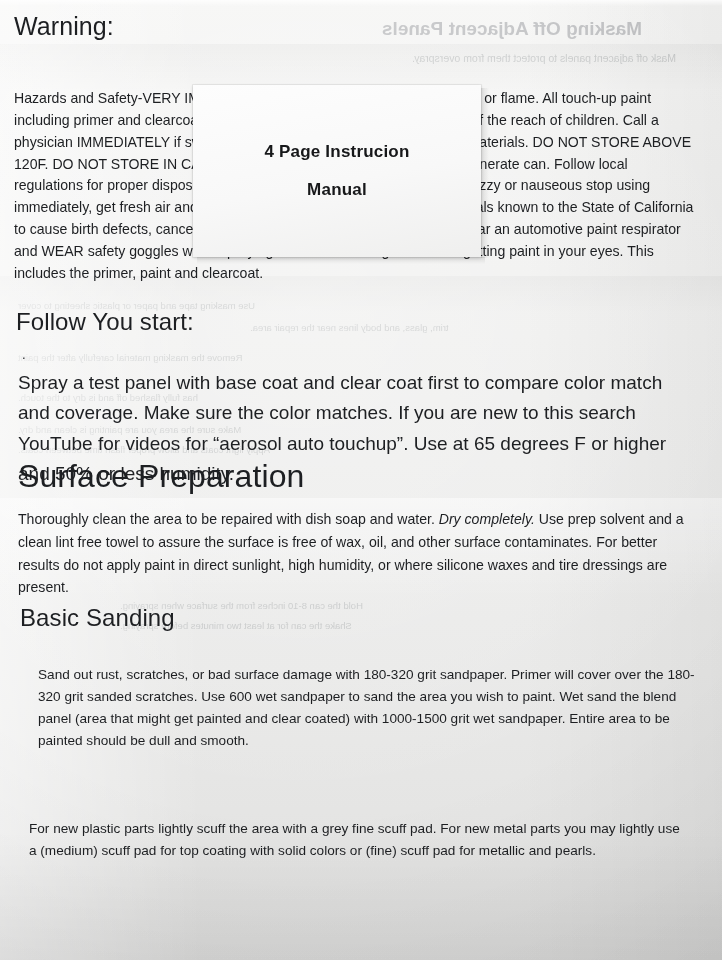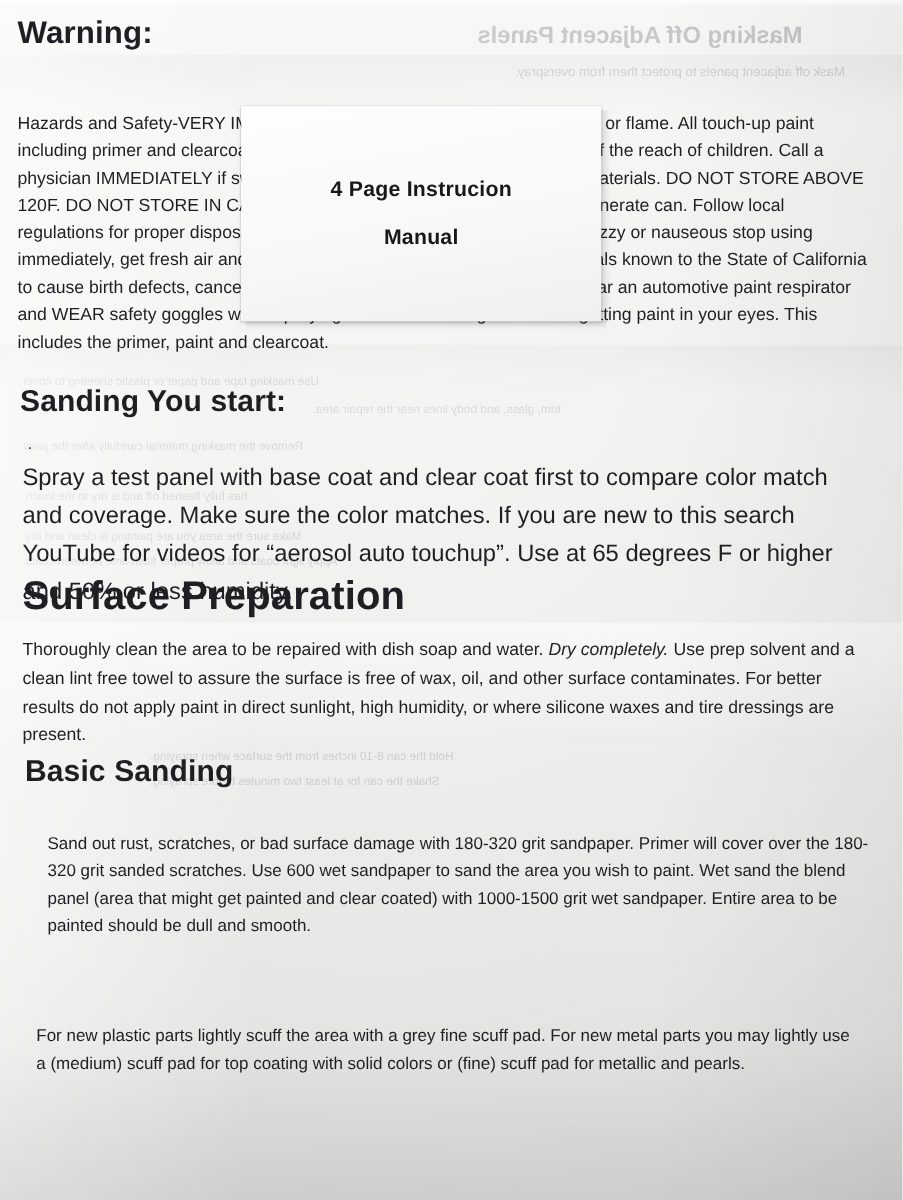--- a/index.html
+++ b/index.html
@@ -83,21 +83,21 @@
   .bleed-xs { font-size: 9.5px; }
 
   
   .content {
     position: relative;
     z-index: 4;
     color: #1d1f22;
   }
   h1.section {
     margin: 0;
-    font-weight: bold;
+    font-weight: normal;
     letter-spacing: 0.1px;
   }
   .sec-warning {
     position: absolute;
     left: 14px; top: 12px;
     font-size: 25px;
   }
   .body-warning {
     position: absolute;
     left: 14px; top: 88px;
@@ -222,21 +222,21 @@
   <div class="bleed bleed-xs" style="left:18px; top:424px;">Make sure the area you are painting is clean and dry.</div>
   <div class="bleed bleed-xs" style="left:18px; top:444px;">Apply light coats and allow proper flash time between coats.</div>
   <div class="bleed bleed-xs" style="left:120px; top:600px;">Hold the can 8-10 inches from the surface when spraying.</div>
   <div class="bleed bleed-xs" style="left:120px; top:620px;">Shake the can for at least two minutes before spraying.</div>
 
   <div class="content">
 
     <h1 class="section sec-warning">Warning:</h1>
     <div class="body-warning">Hazards and Safety-VERY IMPORTANT Flammable. Keep away from heat or flame. All touch-up paint including primer and clearcoats are highly flammable and toxic. Keep out of the reach of children. Call a physician IMMEDIATELY if swallowed. Contains acetone and other toxic materials. DO NOT STORE ABOVE 120F. DO NOT STORE IN CAR and avoid freezing. Do not puncture or incinerate can. Follow local regulations for proper disposal. Use with adequate ventilation. If you feel dizzy or nauseous stop using immediately, get fresh air and call physician. This product contains chemicals known to the State of California to cause birth defects, cancer and other reproductive harm. You should wear an automotive paint respirator and WEAR safety goggles when spraying to avoid breathing fumes and getting paint in your eyes. This includes the primer, paint and clearcoat.</div>
 
-    <h1 class="section sec-before">Sanding You start:</h1>
+    <h1 class="section sec-before">Follow You start:</h1>
     <div class="dot-artifact">.</div>
     <div class="body-before">Spray a test panel with base coat and clear coat first to compare color match and coverage. Make sure the color matches.  If you are new to this search YouTube for videos for “aerosol auto touchup”.  Use at 65 degrees F or higher and 50% or less humidity.</div>
 
     <h1 class="section sec-surface">Surface Preparation</h1>
     <div class="body-surface"><span>Thoroughly clean the area to be repaired with dish soap and water.  </span><em>Dry completely.</em><span> Use prep solvent and a clean lint free towel to assure the surface is free of wax, oil, and other surface contaminates. For better results do not apply paint in direct sunlight, high humidity, or where silicone waxes and tire dressings are present.</span></div>
 
     <h1 class="section sec-sanding">Basic Sanding</h1>
     <div class="body-sanding">Sand out rust, scratches, or bad surface damage with 180-320 grit sandpaper. Primer will cover over the 180-320 grit sanded scratches. Use 600 wet sandpaper to sand the area you wish to paint. Wet sand the blend panel (area that might get painted and clear coated) with 1000-1500 grit wet sandpaper. Entire area to be painted should be dull and smooth.</div>
     <div class="body-sanding2">For new plastic parts lightly scuff the area with a grey fine scuff pad. For new metal parts you may lightly use a (medium) scuff pad for top coating with solid colors or (fine) scuff pad for metallic and pearls.</div>
 

